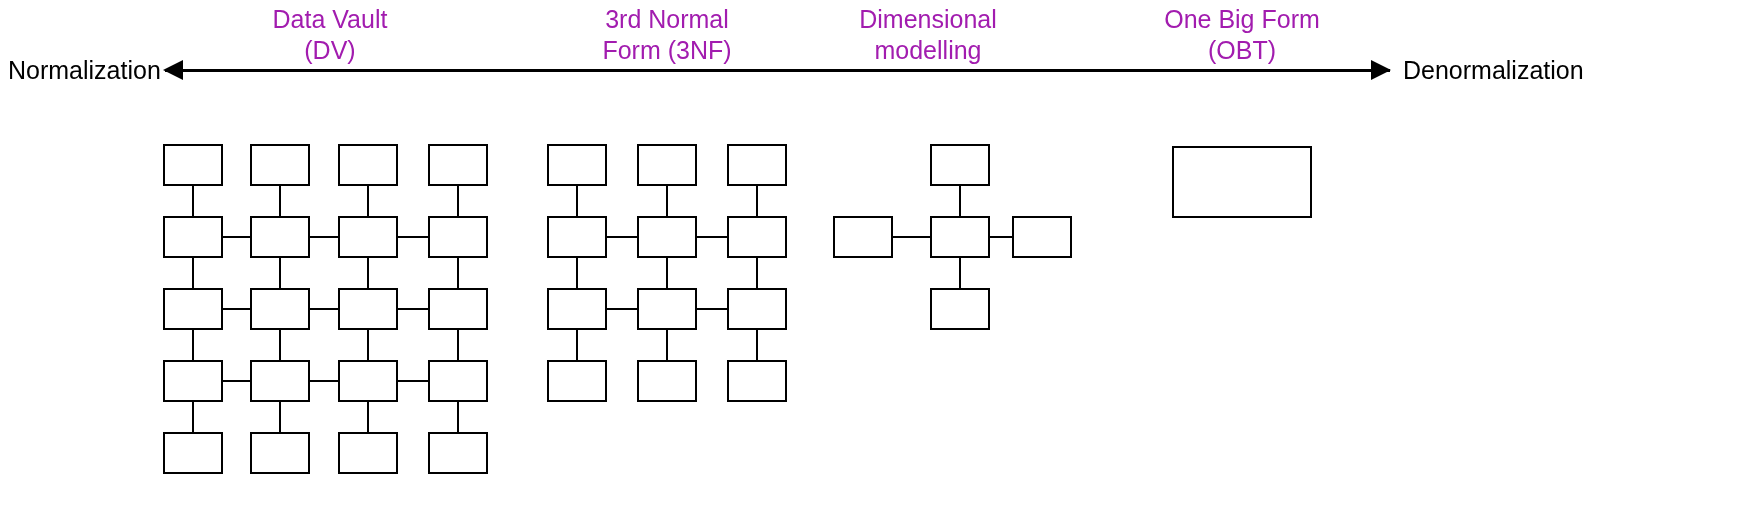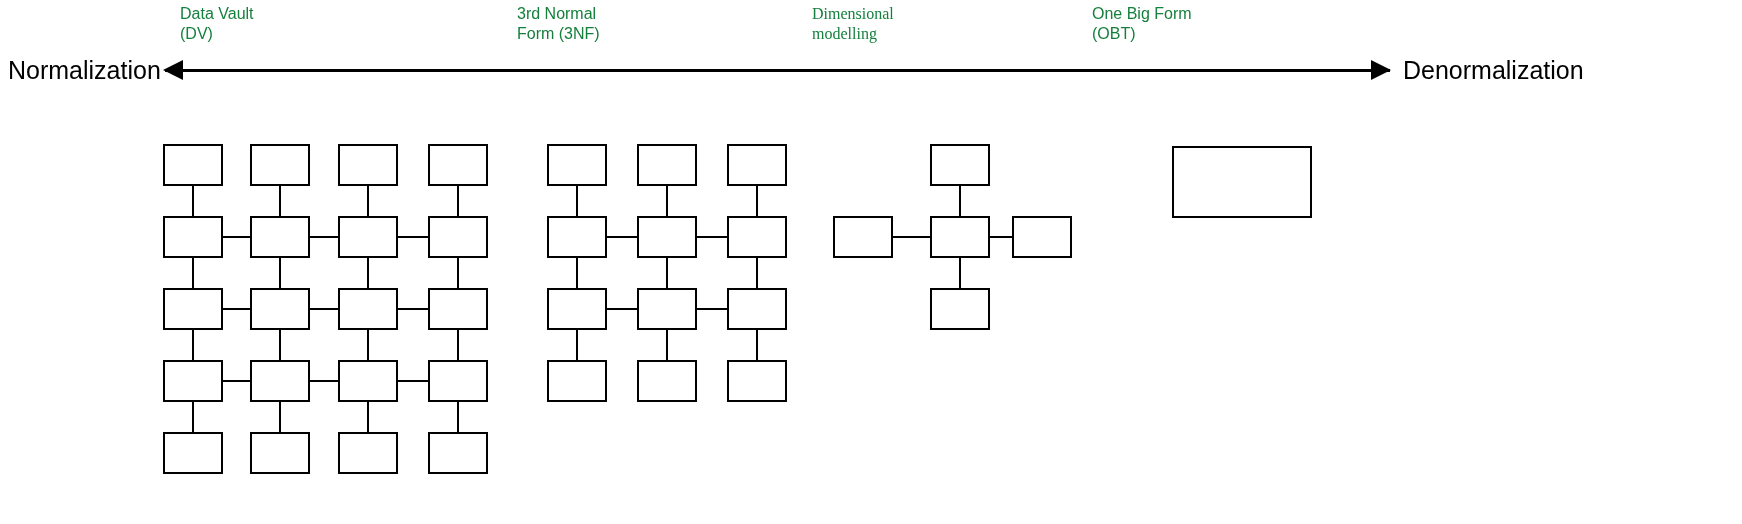--- a/index.html
+++ b/index.html
@@ -52,25 +52,25 @@
   }
   #arrowhead-right {
     left: 1371px;
     border-left: 20px solid #000;
   }
 
   
   .category-caption {
     position: absolute;
     top: 4px;
-    text-align: left;
-    font-size: 16px;
+    text-align: center;
+    font-size: 25px;
     line-height: 1.25;
     white-space: pre-line;
-    color: #15803d;
+    color: #a21caf;
   }
 
   
   .model-group { position: absolute; }
 
   .node-box {
     position: absolute;
     box-sizing: border-box;
     border: 2.5px solid #000;
     background: #ffffff;
@@ -95,21 +95,21 @@
 
   <div class="axis-line"></div>
   <div class="arrowhead" id="arrowhead-left"></div>
   <div class="arrowhead" id="arrowhead-right"></div>
 
   <div id="category-captions">
       <div class="category-caption" style="left: 180px; width: 300px;">Data Vault
 (DV)</div>
       <div class="category-caption" style="left: 517px; width: 300px;">3rd Normal
 Form (3NF)</div>
-      <div class="category-caption" style="left: 812px; width: 300px; font-family: Liberation Serif, serif;">Dimensional
+      <div class="category-caption" style="left: 778px; width: 300px;">Dimensional
 modelling</div>
       <div class="category-caption" style="left: 1092px; width: 300px;">One Big Form
 (OBT)</div>
     </div>
 
   <div id="diagram-data-vault" class="model-group">
       <div class="edge v" style="left: 191.75px; top: 186px; height: 30px;"></div>
       <div class="edge v" style="left: 278.75px; top: 186px; height: 30px;"></div>
       <div class="edge v" style="left: 366.75px; top: 186px; height: 30px;"></div>
       <div class="edge v" style="left: 456.75px; top: 186px; height: 30px;"></div>

